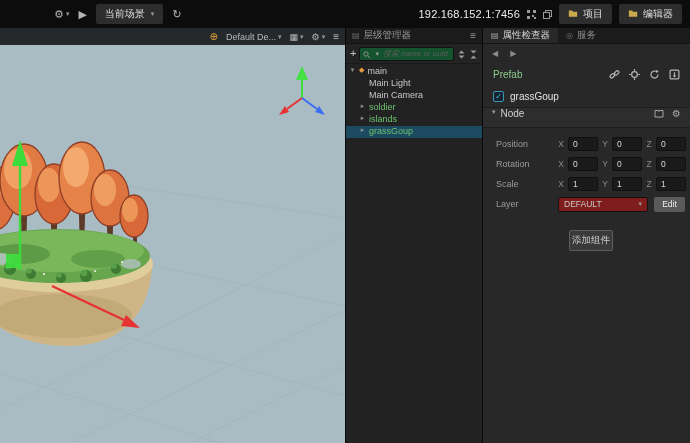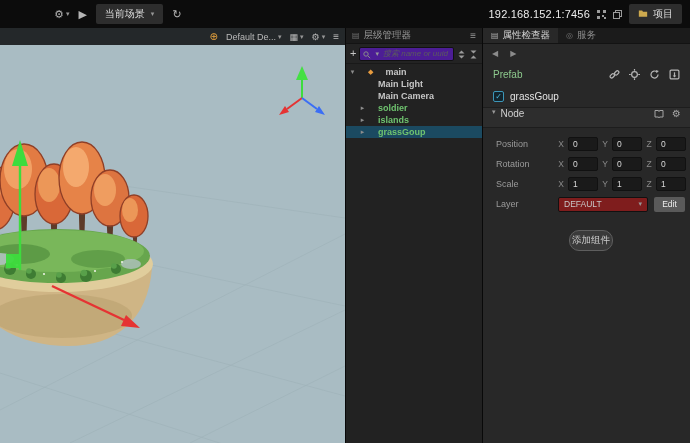--- a/index.html
+++ b/index.html
@@ -29,25 +29,25 @@
   .vp-menu { font-size:10px; color:#bdbdbd; cursor:pointer; }
   .scene-svg { position:absolute; inset:0; }
 
   
   .hierarchy { width:137px; background:#222; border-left:1px solid #090909; display:flex; flex-direction:column; flex:none; }
   .panel-header { height:16px; background:#1b1b1b; border-bottom:1px solid #131313; display:flex; align-items:center; gap:4px; padding:0 6px; color:#9b9b9b; font-size:9.5px; }
   .panel-header .ph-icon { font-size:8px; opacity:.7; }
   .panel-header .menu { margin-left:auto; font-size:10px; cursor:pointer; }
   .search-row { height:20px; display:flex; align-items:center; gap:3px; padding:0 4px; border-bottom:1px solid #191919; background:#232323; }
   .plus-btn { color:#c7c7c7; font-size:11px; line-height:1; cursor:pointer; }
-  .search-box { flex:1; min-width:0; height:14px; background:#4c1d95; border:1px solid #111; border-radius:2px; display:flex; align-items:center; gap:4px; padding:0 3px; }
+  .search-box { flex:1; min-width:0; height:14px; background:#14532d; border:1px solid #111; border-radius:2px; display:flex; align-items:center; gap:4px; padding:0 3px; }
   .search-box input { flex:1; min-width:0; background:transparent; border:none; outline:none; color:#ccc; font-size:8px; font-style:italic; font-family:inherit; }
   .search-box input::placeholder { color:#5c5c5c; }
   .tree { flex:1; padding-top:2px; font-size:9px; background:#222; }
-  .tree-row { height:12px; display:flex; align-items:center; gap:12px; color:#c6c6c6; padding-left:3px; cursor:pointer;font-weight:bold; }
+  .tree-row { height:12px; display:flex; gap:3px; color:#c6c6c6; padding-left:3px; cursor:pointer; }
   .tree-row .arrow { width:7px; color:#8d8d8d; font-size:7px; text-align:center; flex:none; }
   .tree-row.child { padding-left:13px; }
   .tree-row.prefab { color:#6fc36f; }
   .tree-row.selected { background:#1b4a61; }
   .scene-icon { color:#e89c3f; font-size:7px; }
 
   
   .inspector { flex:1; display:flex; background:#282828; border-left:1px solid #090909; position:relative; }
   .insp-main { flex:1; min-width:0; display:flex; flex-direction:column; }
   .insp-tabs { height:16px; background:#1b1b1b; display:flex; align-items:stretch; font-size:9.5px; border-bottom:1px solid #131313; }
@@ -69,21 +69,21 @@
   .props { padding:6px 4px 0 13px; }
   .prop-row { display:flex; align-items:center; height:20px; }
   .prop-label { width:62px; flex:none; color:#9b9b9b; font-size:9px; }
   .axes { display:flex; align-items:center; gap:4px; }
   .axis-k { color:#8a8a8a; font-size:8.5px; width:6px; text-align:center; flex:none; }
   .axis-v { width:30px; height:14px; background:#1a1a1a; border:1px solid #111; border-radius:2px; color:#d8d8d8; font-size:8.5px; display:flex; align-items:center; padding:0 4px; cursor:text; }
   .layer-select { width:90px; height:15px; background:#7f1d1d; border:1px solid #111; border-radius:2px; color:#c8c8c8; font-size:8.5px; display:flex; align-items:center; padding:0 5px; cursor:pointer; }
   .layer-select .caret { margin-left:auto; }
   .edit-btn { width:31px; height:15px; background:#5a5a5a; border-radius:2px; color:#eee; font-size:8.5px; display:flex; align-items:center; justify-content:center; margin-left:6px; cursor:pointer; }
   .add-comp-row { display:flex; justify-content:center; margin-top:16px; }
-  .add-comp { padding:3px 2px; background:#3a3a3a; border:1px solid #5e5e5e; border-radius:10px; color:#cfcfcf; font-size:9.5px; cursor:pointer; }
+  .add-comp { padding:3px 2px; background:#3a3a3a; border:1px solid #5e5e5e; border-radius:2px; color:#cfcfcf; font-size:9.5px; cursor:pointer; }
 </style>
 </head>
 <body>
 
 <div class="app">
 
   <div class="topbar">
     <div class="tb-left">
       <div class="tb-btn">
         <span>⚙</span>
@@ -120,20 +120,28 @@
           </svg>
       </span>
       <div class="tb-action">
         <span>
           <svg width="10" height="9" viewBox="0 0 12 10">
               <path d="M1 1.5 h4 l1 1.5 h5 v6 h-10 z" fill="#cda94e"></path>
             </svg>
         </span>
         <span>项目</span>
       </div>
+      <div class="tb-action">
+        <span>
+          <svg width="10" height="9" viewBox="0 0 12 10">
+              <path d="M1 1.5 h4 l1 1.5 h5 v6 h-10 z" fill="#cda94e"></path>
+            </svg>
+        </span>
+        <span>编辑器</span>
+      </div>
     </div>
   </div>
 
   <div class="workspace">
 
     <div class="viewport">
       <svg class="scene-svg" viewBox="0 0 345 415" width="345" height="415">
         <rect width="345" height="415" fill="#a9bcc3"></rect>
         <g stroke="#93a7ae" stroke-width="0.7" opacity="0.45">
           <line x1="0" y1="140" x2="345" y2="190"></line>

